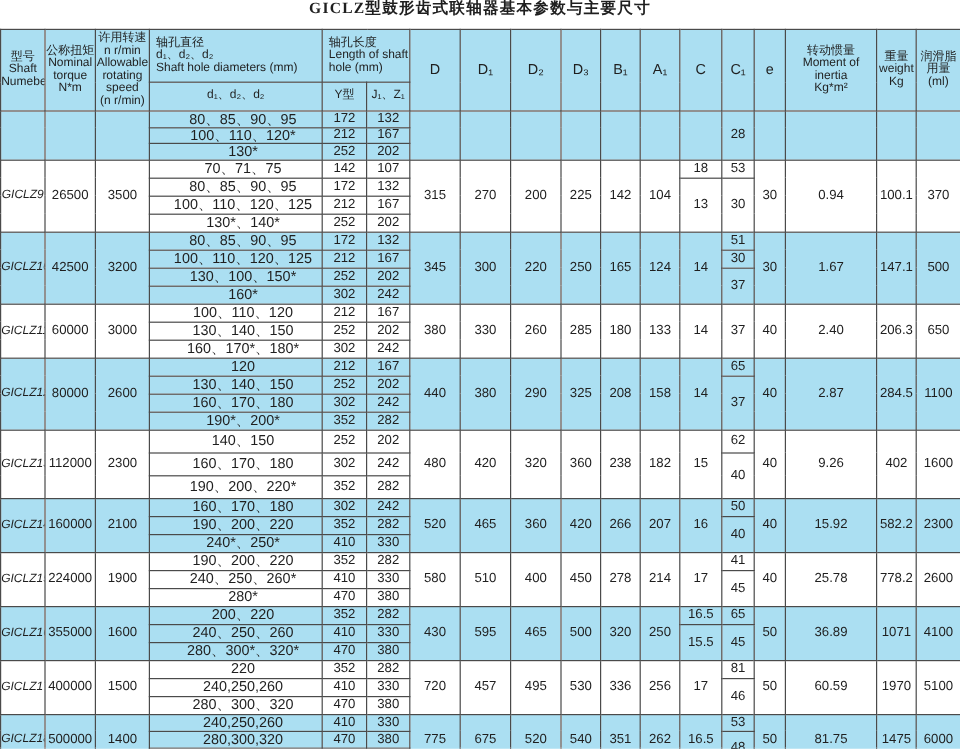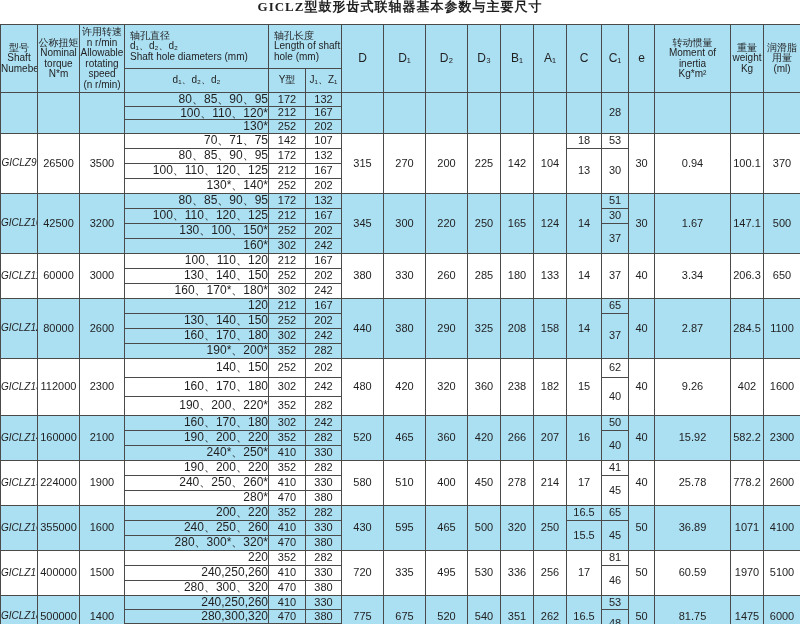--- a/index.html
+++ b/index.html
@@ -6,21 +6,21 @@
   body{width:800px;height:624px;font-family:"Liberation Sans","DejaVu Sans",sans-serif;color:#1f1f1f;}
   .title{height:24px;line-height:14px;text-align:center;font-family:"Liberation Serif","DejaVu Serif",serif;
          font-weight:bold;font-size:13px;letter-spacing:1px;}
   table{border-collapse:collapse;table-layout:fixed;width:800px;}
   th,td{border:1px solid #4a4a4a;padding:0;overflow:hidden;white-space:nowrap;line-height:1.05;}
   th{background:#abdff2;font-weight:normal;font-size:10px;white-space:pre-line;text-align:center;vertical-align:middle;}
   th.left{text-align:left;padding-left:5px;}
   th.sym{font-size:12px;}
   td{font-size:11px;text-align:center;vertical-align:middle;background:#ffffff;}
   tr.blue td{background:#abdff2;}
-  td.d-cell{text-align:right;padding-left:12px;font-size:12px;}
+  td.d-cell{text-align:center;padding-left:12px;font-size:12px;}
   td.model{font-size:10px;font-style:italic;}
   tr.h1{height:44px;} tr.h2{height:24px;}
 </style>
 </head>
 <body>
 
 <div class="title">GICLZ型鼓形齿式联轴器基本参数与主要尺寸</div>
 
 <table>
   <colgroup>
@@ -204,21 +204,21 @@
         <td>167</td>
         <td rowspan="3">380</td>
         <td rowspan="3">330</td>
         <td rowspan="3">260</td>
         <td rowspan="3">285</td>
         <td rowspan="3">180</td>
         <td rowspan="3">133</td>
         <td rowspan="3">14</td>
         <td rowspan="3">37</td>
         <td rowspan="3">40</td>
-        <td rowspan="3">3.34</td>
+        <td rowspan="3">2.40</td>
         <td rowspan="3">206.3</td>
         <td rowspan="3">650</td>
       </tr>
       <tr style="height: 15px;">
         <td class="d-cell">130、140、150</td>
         <td>252</td>
         <td>202</td>
       </tr>
       <tr style="height: 15px;">
         <td class="d-cell">160、170*、180*</td>
@@ -387,21 +387,21 @@
         <td>380</td>
       </tr>
       <tr style="height: 15px;">
         <td rowspan="3" class="model">GICLZ17</td>
         <td rowspan="3">400000</td>
         <td rowspan="3">1500</td>
         <td class="d-cell">220</td>
         <td>352</td>
         <td>282</td>
         <td rowspan="3">720</td>
-        <td rowspan="3">335</td>
+        <td rowspan="3">457</td>
         <td rowspan="3">495</td>
         <td rowspan="3">530</td>
         <td rowspan="3">336</td>
         <td rowspan="3">256</td>
         <td rowspan="3">17</td>
         <td>81</td>
         <td rowspan="3">50</td>
         <td rowspan="3">60.59</td>
         <td rowspan="3">1970</td>
         <td rowspan="3">5100</td>

